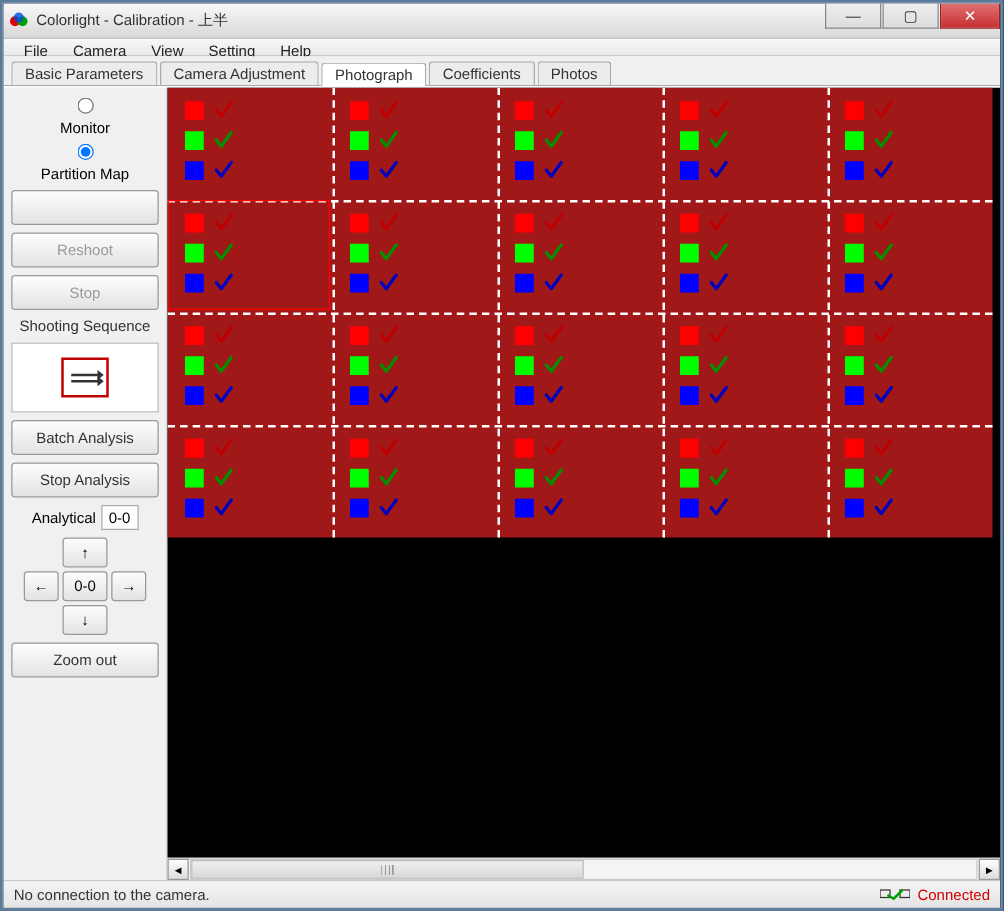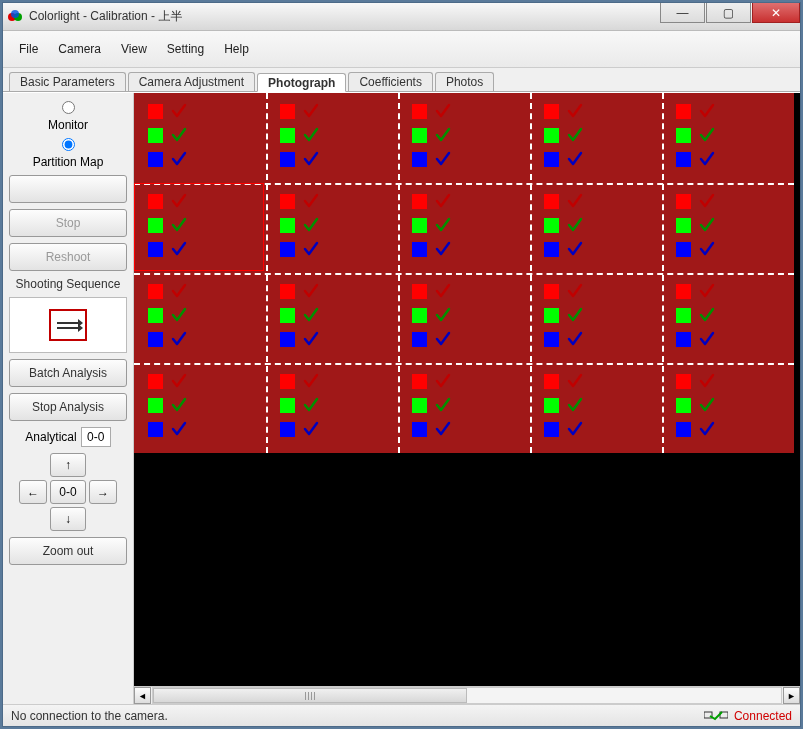--- a/index.html
+++ b/index.html
@@ -4,25 +4,25 @@
 <style>
 * { box-sizing: border-box; font-family: "Segoe UI", Tahoma, sans-serif; font-size: 12px; }
 body { margin: 0; background: #5a7a9a; padding: 2px; }
 .window { background: #f0f0f0; border: 1px solid #4c6a88; width: 799px; height: 725px; display: flex; flex-direction: column; }
 .titlebar { height: 28px; background: linear-gradient(to bottom,#f8f8f8 0%,#e8e8e8 50%,#d8d8d8 100%); display: flex; align-items: center; padding: 0 4px; border-bottom: 1px solid #bbb; position: relative; }
 .titlebar .icon { width: 16px; height: 16px; margin-right: 6px; display:inline-flex; align-items:center; justify-content:center;}
 .titlebar .title { color: #333; }
 .winbtns { position:absolute; right:0; top:0; display:flex; }
 .winbtn { width: 45px; height: 20px; margin-left:1px; display:flex; align-items:center; justify-content:center; border:1px solid #888; border-top:none; background:linear-gradient(to bottom,#eee,#ddd); color:#333; }
 .winbtn.close { background:linear-gradient(to bottom,#e07070,#c83030); color:#fff; border-color:#a02020; width:48px;}
-.menubar { height: 37px; background: linear-gradient(to bottom,#f8f8f8,#eaeaea); display:flex; align-items:center; padding: 0 6px; border-bottom:1px solid #ccc; }
+.menubar { height: 14px; background: linear-gradient(to bottom,#f8f8f8,#eaeaea); display:flex; align-items:flex-start; padding: 0 6px; border-bottom:1px solid #ccc; }
 .menuitem { padding: 3px 10px; color:#222; }
 .tabs { display:flex; padding: 4px 6px 0 6px; border-bottom:1px solid #aaa; background:#f0f0f0; height:24px; }
 .tab { padding: 2px 10px; border:1px solid #aaa; border-bottom:none; background:#ececec; margin-right:2px; border-radius:3px 3px 0 0; color:#333; }
-.tab.active { background:#fff; font-weight:bold; position:relative; top:1px; border-bottom:1px solid #fff;}
+.tab.active { background:#fff; font-weight:normal; position:relative; top:1px; border-bottom:1px solid #fff;}
 .content { flex:1; display:flex; background:#f0f0f0; border-top:1px solid #fff; overflow:hidden;}
 .side { width: 130px; padding: 8px 6px; display:flex; flex-direction:column; gap:6px; }
 .radio { display:flex; align-items:center; gap:4px;flex-direction:column; }
 .radio input { margin:0;}
 .btn { height:28px; border:1px solid #999; background:linear-gradient(to bottom,#fdfdfd,#e3e3e3); border-radius:3px; text-align:center; display:flex; align-items:center; justify-content:center; color:#333;}
 .btn.disabled { color:#999; }
 .lbl { font-size:12px; color:#333; text-align:center;}
 .seq-box { height:56px; border:1px solid #bbb; background:#fff; display:flex; align-items:center; justify-content:center; padding:4px; }
 .seq-icon { width:38px; height:32px; border:2px solid #c00000; display:flex; flex-direction:column; justify-content:center; align-items:center; gap:3px;}
 .arrowln { width:22px; height:2px; background:#333; position:relative;}
@@ -95,22 +95,22 @@
     <div class="side">
       <label class="radio">
         <input type="radio" name="mode" style="">
         <span>Monitor</span>
       </label>
       <label class="radio">
         <input type="radio" name="mode" checked="" style="">
         <span>Partition Map</span>
       </label>
       <div class="btn disabled"></div>
+      <div class="btn disabled">Reshoot</div>
       <div class="btn disabled">Stop</div>
-      <div class="btn disabled">Reshoot</div>
       <div class="lbl">Shooting Sequence</div>
       <div class="seq-box">
         <div class="seq-icon">
           <div class="arrowln"></div>
             <div class="arrowln"></div>
         </div>
       </div>
       <div class="btn">Batch Analysis</div>
       <div class="btn">Stop Analysis</div>
       <div class="inline">

